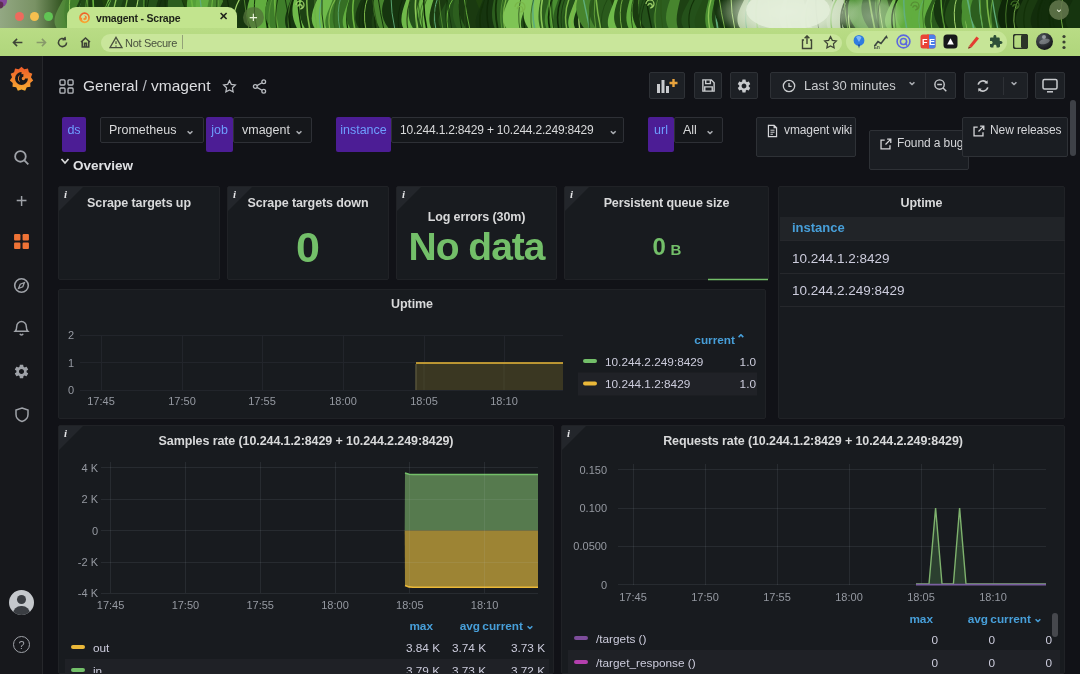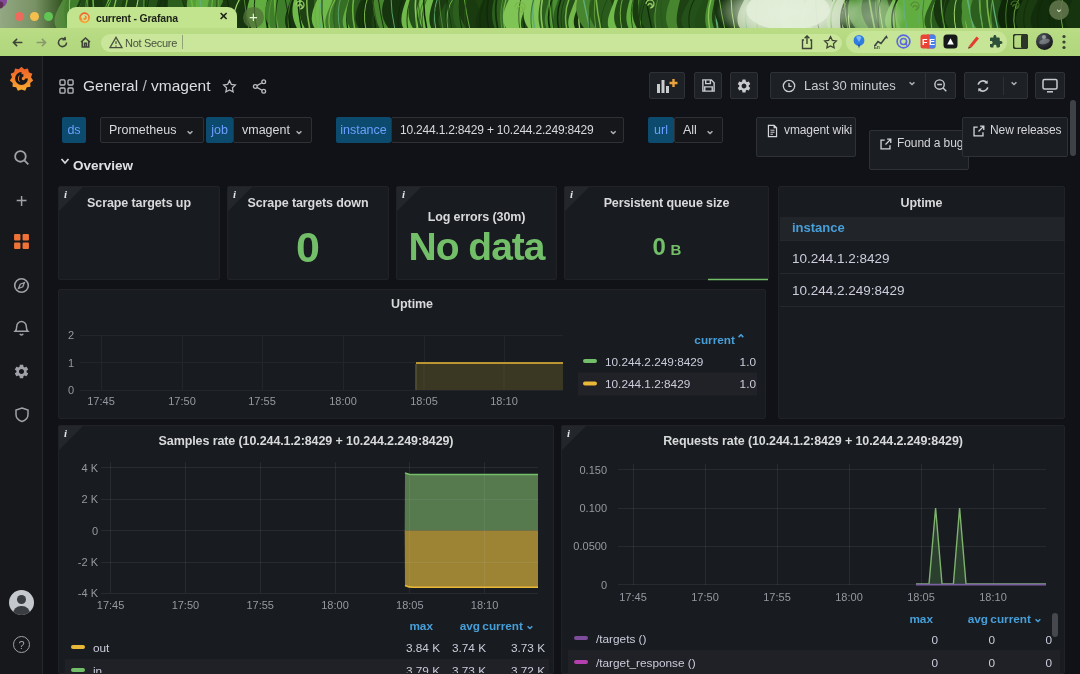--- a/index.html
+++ b/index.html
@@ -28,21 +28,21 @@
   #app { left:0; top:56px; width:1080px; height:618px; background:#111217; }
   #sidebar { left:0; top:0; width:43px; height:618px; background:#17181c; border-right:1px solid #26272b; }
   .sic { left:0; width:43px; text-align:center; color:#9fa2a8; }
   .panel { background:#181b1f; border:1px solid #202226; border-radius:2px; }
   .ptitle { position:absolute; left:0; right:0; text-align:center; font-size:12.5px; font-weight:700; color:#d8d9da; letter-spacing:-0.1px; }
   .corner { position:absolute; left:0; top:0; width:0; height:0;
     border-top:24px solid #23262b; border-right:24px solid transparent; }
   .corner i { position:absolute; left:5px; top:-23px; font-size:11px; color:#e3e4e6;
     font-family:"Liberation Serif", serif; font-weight:700; font-style:italic; }
   .statval { position:absolute; left:0; right:0; text-align:center; color:#73bf69; font-weight:700; }
-  .lbl { position:absolute; height:26px; background:#0c4a6e; color:#6e9fff; font-size:12.5px;
+  .lbl { position:absolute; height:35px; background:#4c1d95; color:#6e9fff; font-size:12.5px;
     font-weight:500; text-align:center; line-height:26px; border-radius:2px; }
   .vbox { position:absolute; height:26px; background:#15171b; border:1px solid #2e3036;
     color:#d8d9da; font-size:12.5px; line-height:24px; border-radius:2px; padding:0 8px; }
   .caret { color:#aaadb2; font-size:12px; font-weight:700; }
   .tbtn { position:absolute; height:27px; background:#1d2025; border:1px solid #2e3136;
     border-radius:2px; color:#c9cbce; }
   .lnkbtn { position:absolute; height:40px; white-space:nowrap; background:#1a1d22; border:1px solid #2e3136;
     border-radius:2px; color:#d5d6d9; font-size:12px; font-weight:500; line-height:24px; letter-spacing:-0.1px; }
   svg { display:block; }
   .axlbl { font-size:11px; fill:#9599a1; }
@@ -345,21 +345,21 @@
           <linearGradient id="gflame" x1="0" y1="0" x2="0" y2="1">
         <stop offset="0" stop-color="#ee5a28"></stop>
             <stop offset="1" stop-color="#f8ad32"></stop>
       </linearGradient>
         </defs>
       <circle cx="12" cy="12.5" r="10" fill="url(#gflame)"></circle>
       <path d="M12,12.5 m-5.6,0 a5.6,5.6 0 1 1 5.6,5.6 a3.4,3.4 0 1 1 0,-6.8 a1.7,1.7 0 1 0 -1.7,1.7" fill="none" stroke="#cde69d" stroke-width="2.4"></path>
       <path d="M2,0 h8 l-6,6 Z M14,0 h8 l-4,7 Z M24,6 v8 l-5,-4 Z" fill="#cde69d" opacity="0.0"></path>
     </svg>
   </div>
-  <div id="tabtitle" class="abs">current - Grafana</div>
+  <div id="tabtitle" class="abs">vmagent - Scrape</div>
   <div id="tabx" class="abs">✕</div>
   <div id="newtab" class="abs">+</div>
   <div id="winchev" class="abs">⌄</div>
 
   <div id="ctoolbar" class="abs"></div>
   <div class="abs navic" style="left:11px;top:35.5px;">
     <svg width="13" height="13" viewBox="0 0 16 16">
         <path d="M14,8 H3 M7.5,3.5 L3,8 L7.5,12.5" stroke="#3e4437" stroke-width="1.9" fill="none"></path>
       </svg>
   </div>

